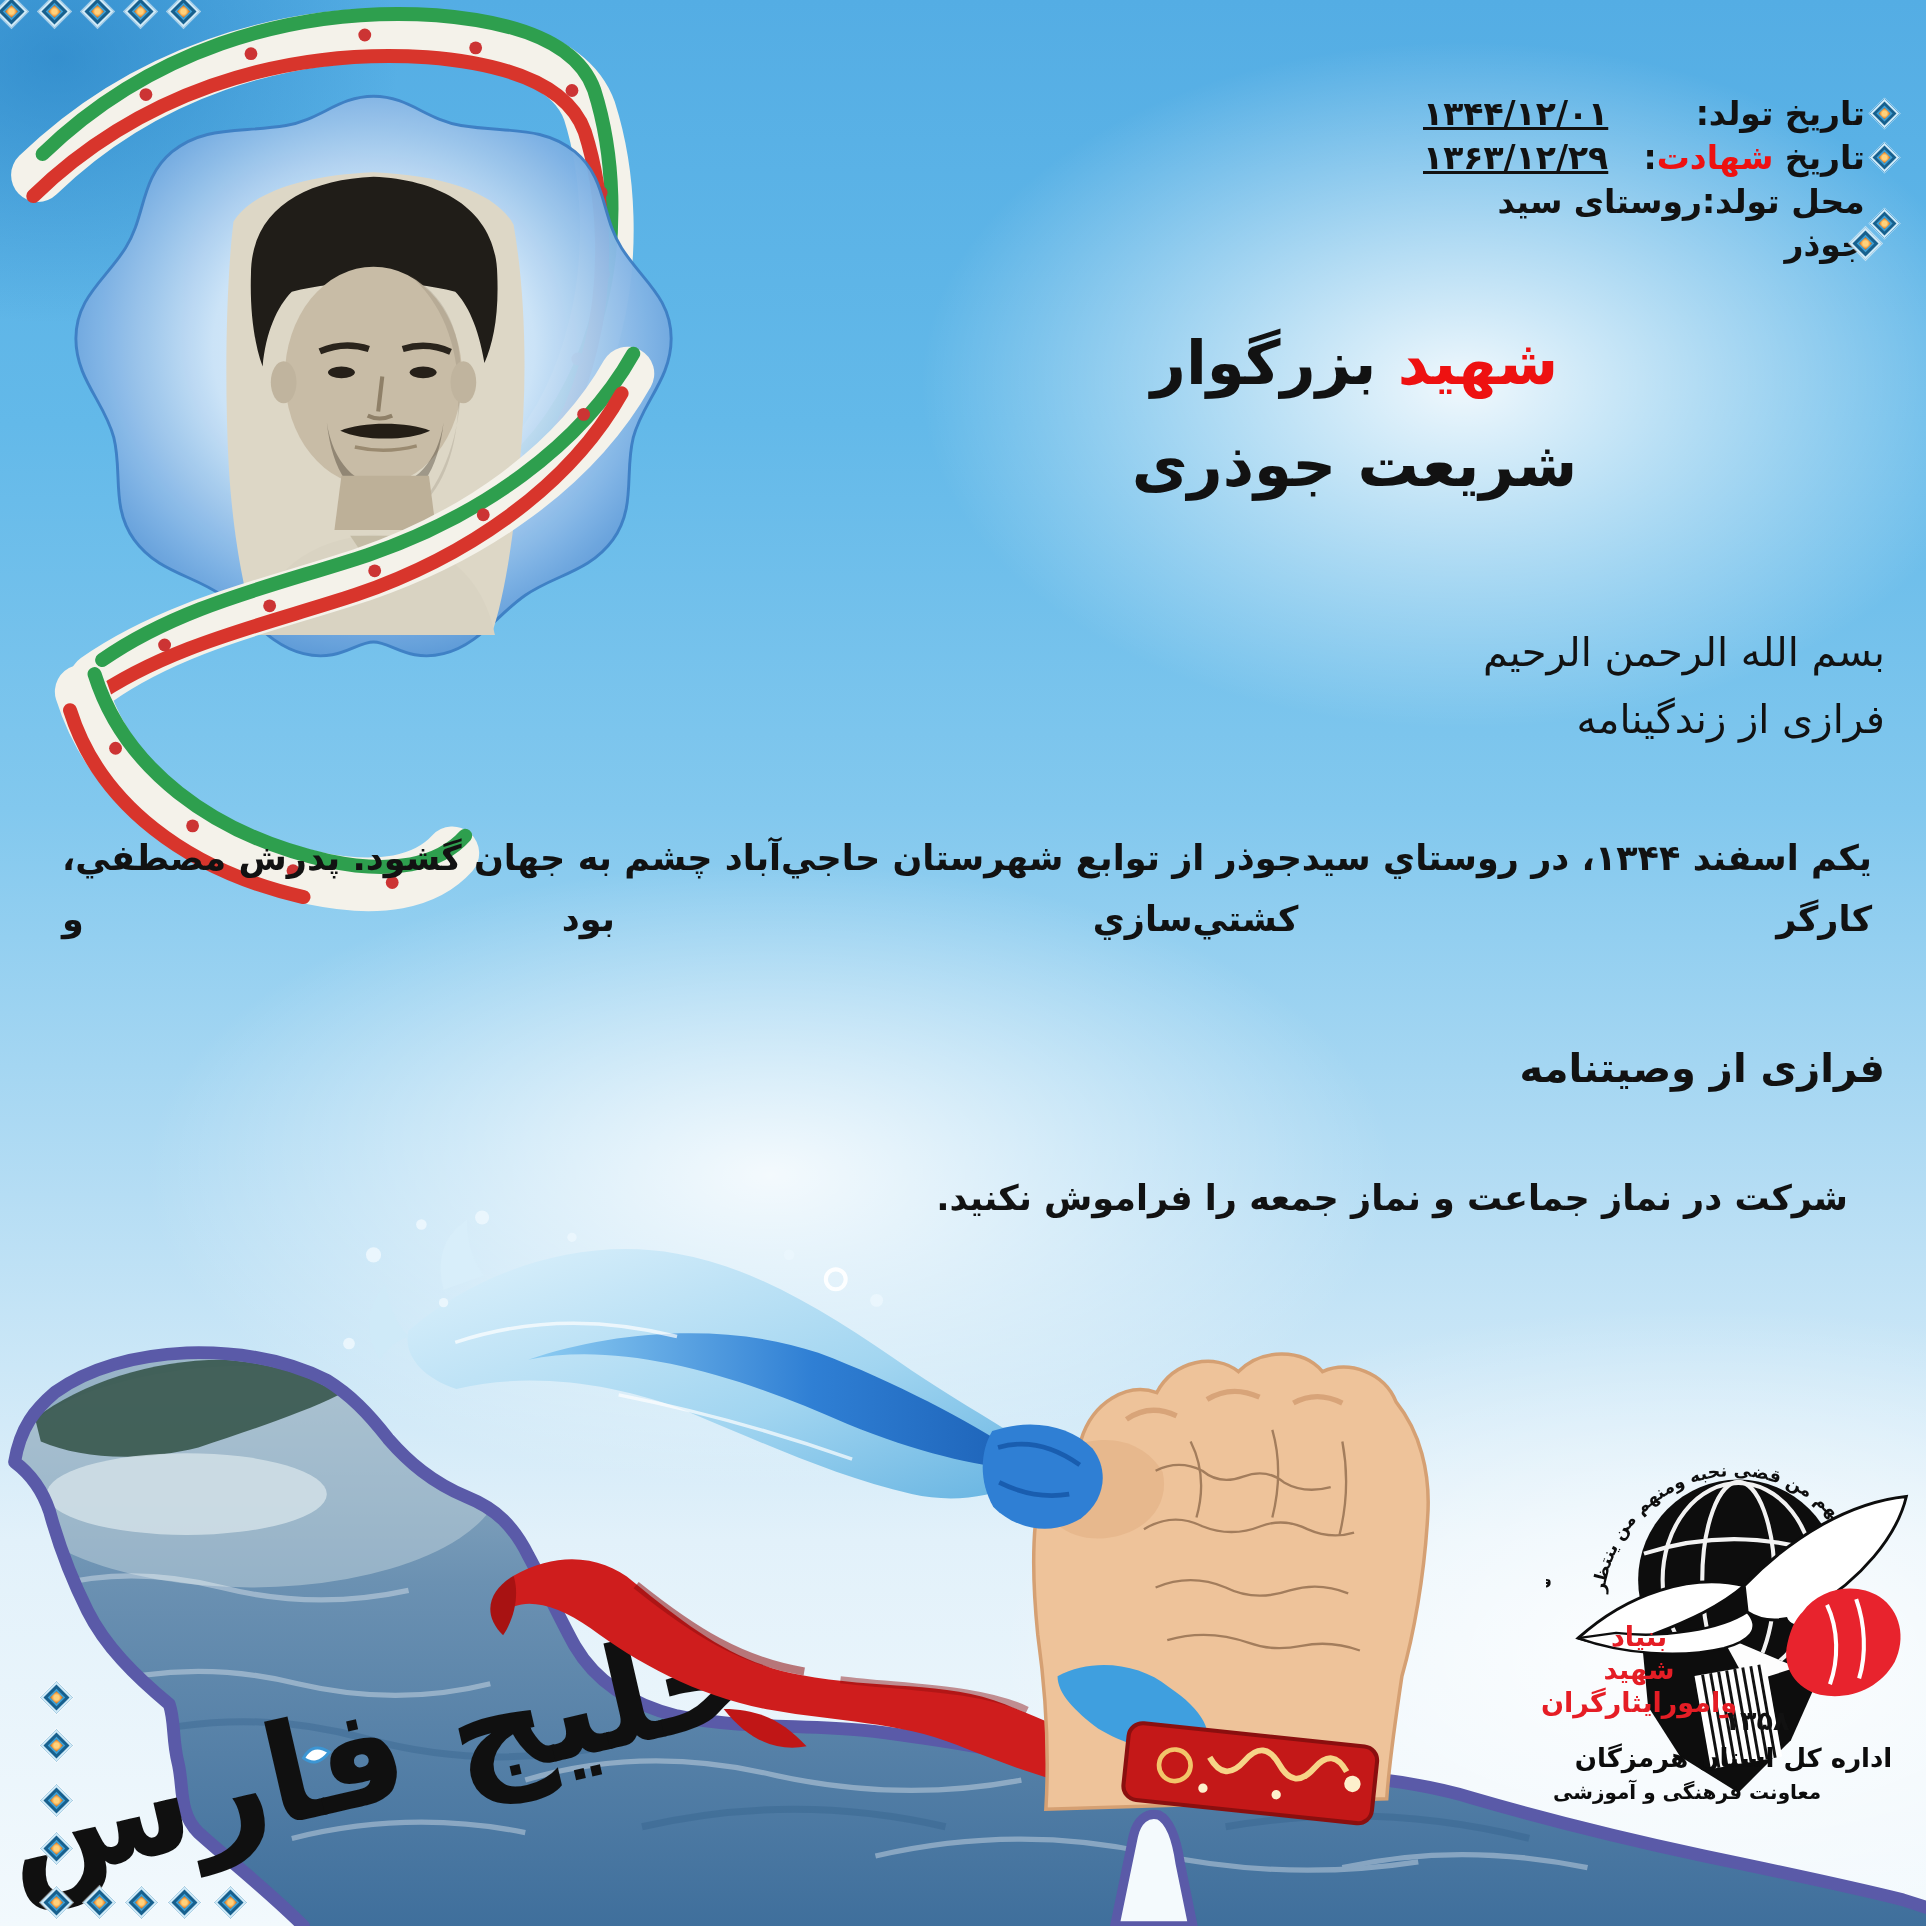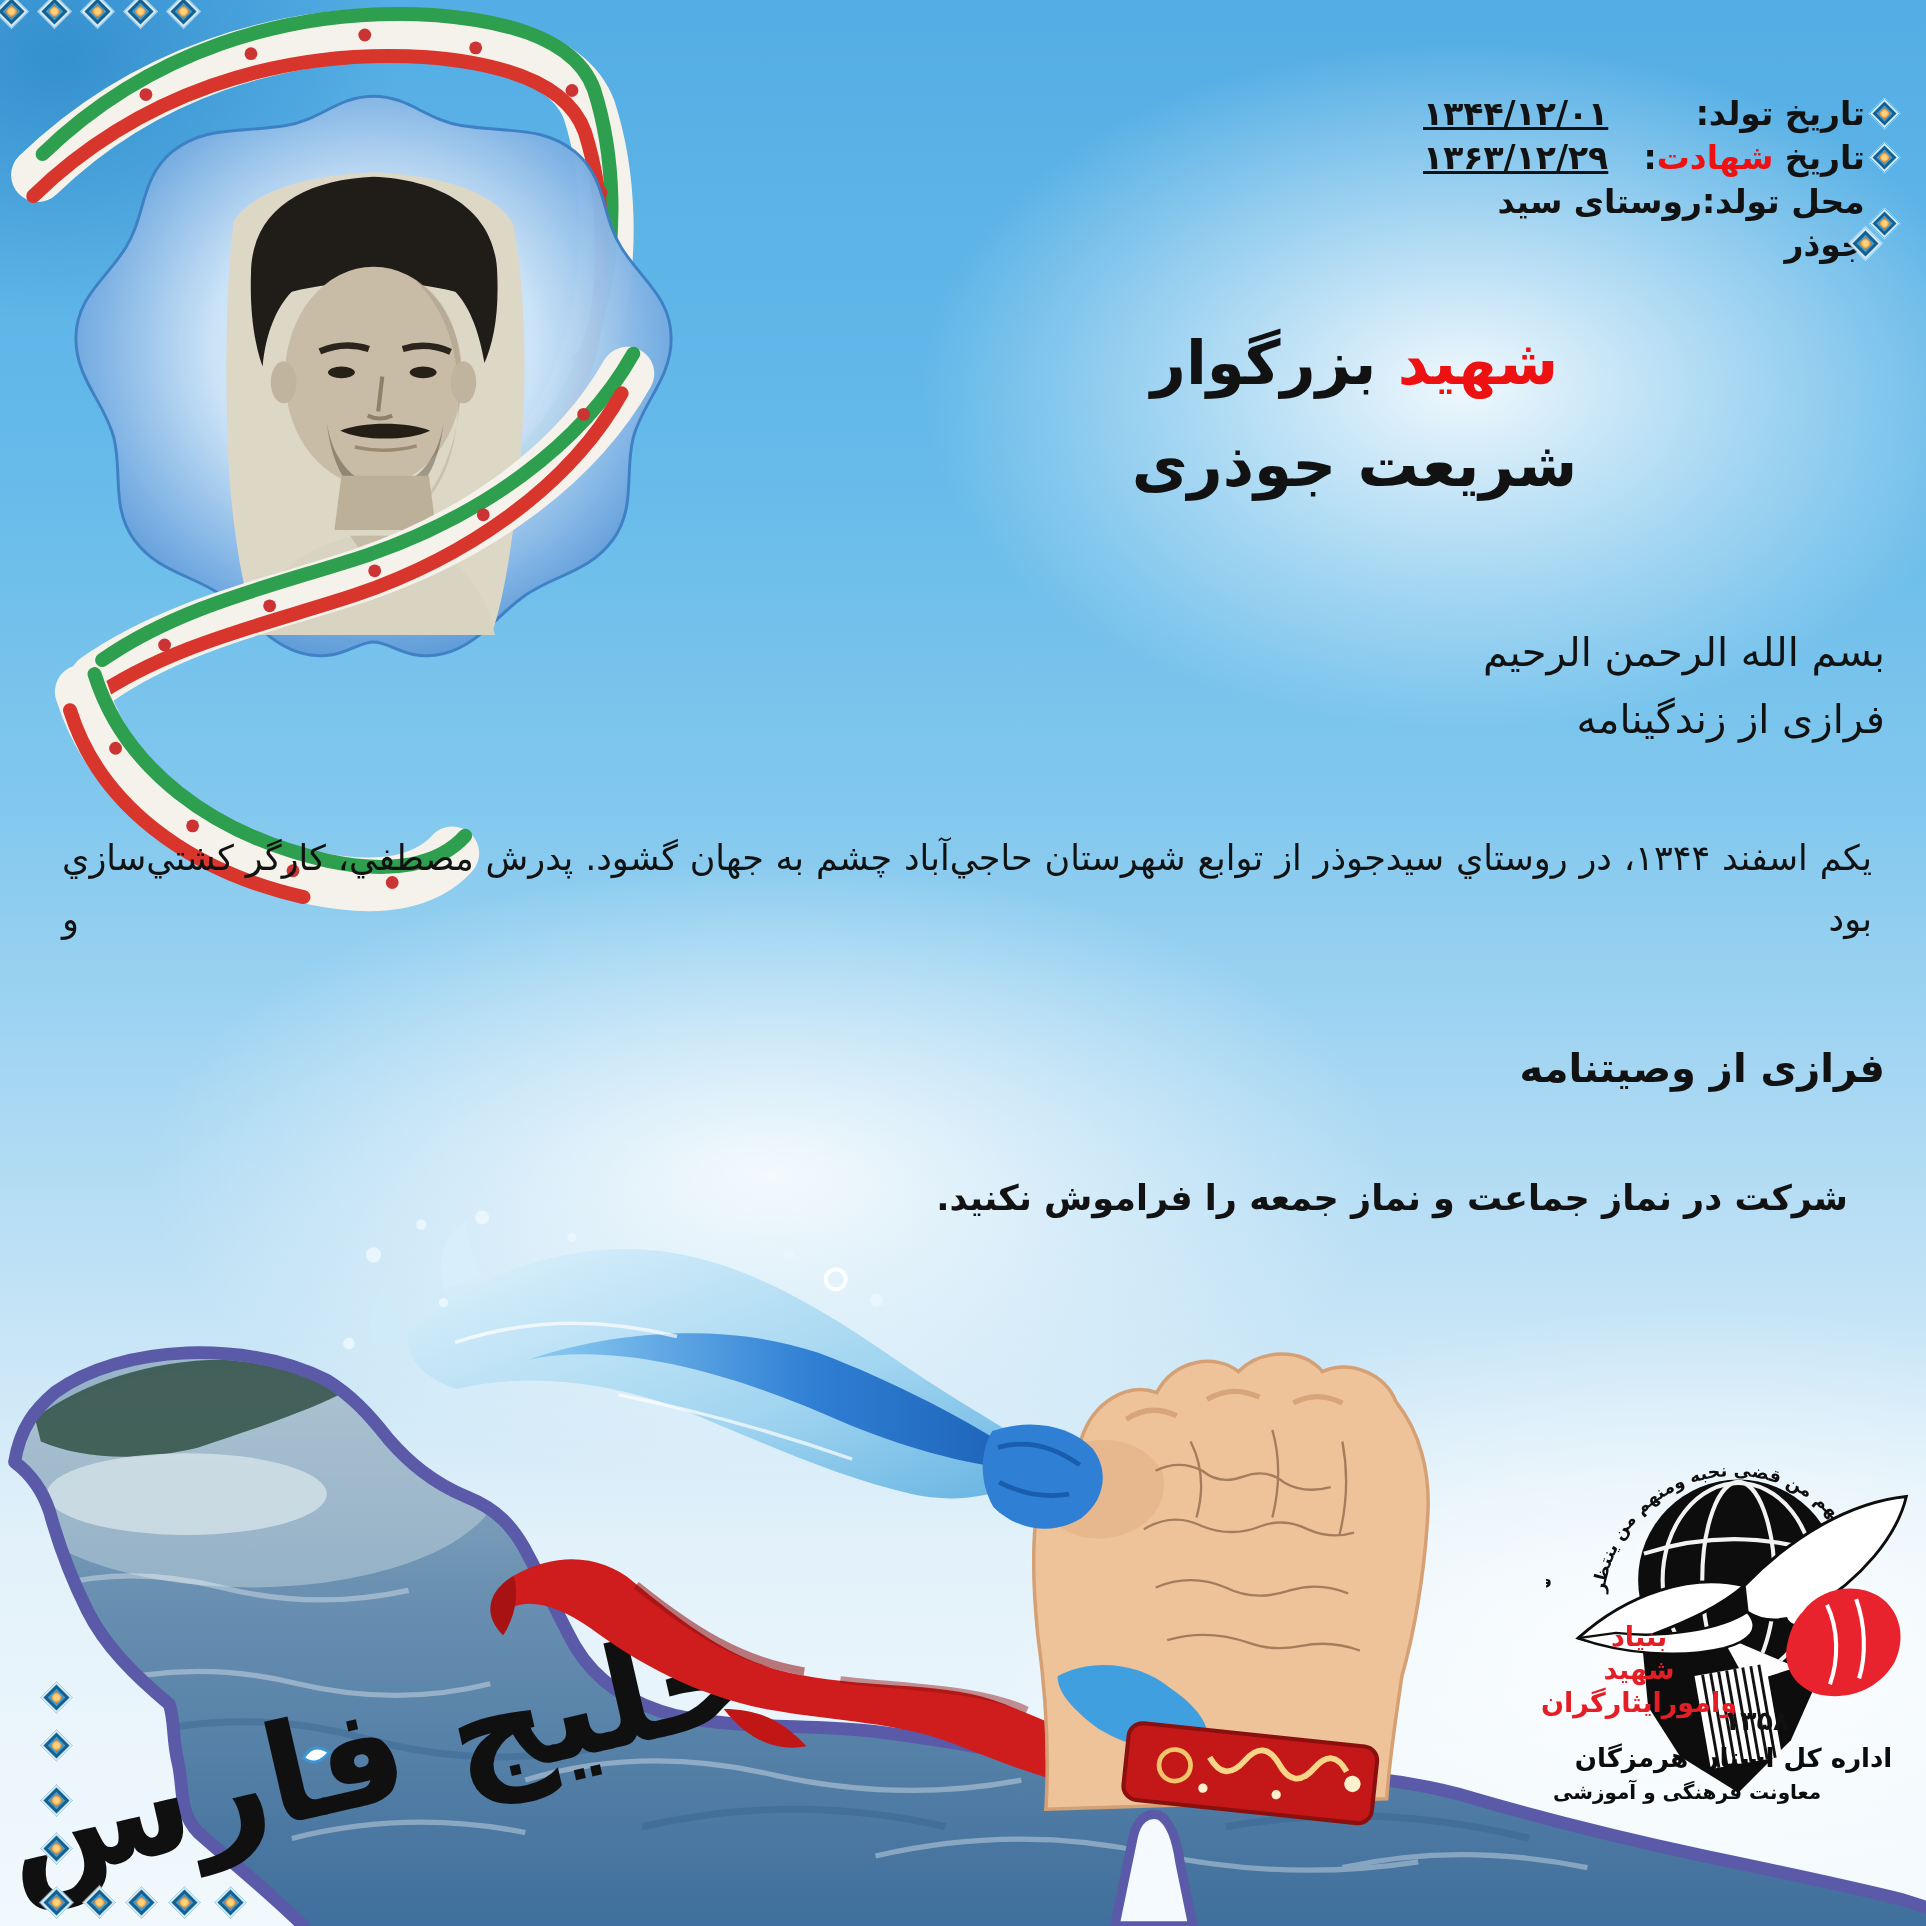--- a/index.html
+++ b/index.html
@@ -36,21 +36,21 @@
   .info-row .dia-inline{margin-left:8.2px;transform:rotate(45deg) scale(.92);}
   .info-val{margin-inline-start:auto;text-decoration:underline;}
   .red{color:#ee1111;}
   
   #title-block{top:325px;left:835px;width:1039px;text-align:center;font-weight:700;font-size:61px;line-height:1.25;}
   #title-name{margin-top:26px;}
   
   #bismillah-block{top:632px;right:41px;text-align:right;font-weight:400;font-size:40px;line-height:1.0;}
   #bio-heading{margin-top:27px;}
   
-  #bio-block{top:828px;right:54px;left:62px;font-size:35px;font-weight:400;}
+  #bio-block{top:828px;right:54px;left:62px;font-size:35px;font-weight:700;}
   .bio-line{text-align:justify;text-align-last:justify;line-height:61px;white-space:nowrap0;}
   
   #will-heading{top:1045px;right:41px;font-size:40px;font-weight:700;}
   #will-line{top:1178px;right:78px;font-size:35px;font-weight:700;}
   
   #logo-red{top:1620px;left:1528px;width:222px;z-index:3;text-align:center;color:#e51d25;font-weight:700;font-size:27px;line-height:33px;direction:rtl;}
   #logo-year{top:1705px;left:1669px;width:175px;z-index:3;text-align:center;color:#111;font-weight:700;font-size:27px;direction:rtl;}
   #office-1{top:1743px;left:1541px;width:385px;z-index:3;text-align:center;color:#0c0c0c;font-weight:700;font-size:26px;direction:rtl;}
   #office-2{top:1780px;left:1553px;width:362px;z-index:3;text-align:left;color:#0c0c0c;font-weight:700;font-size:20px;direction:rtl;}
   #emblem{position:absolute;left:1546px;top:1437px;width:379px;height:379px;z-index:2;}

